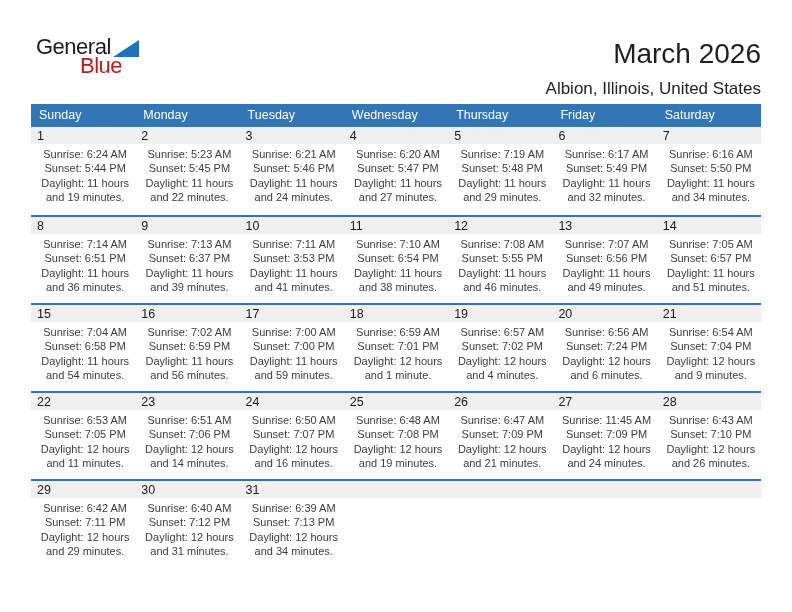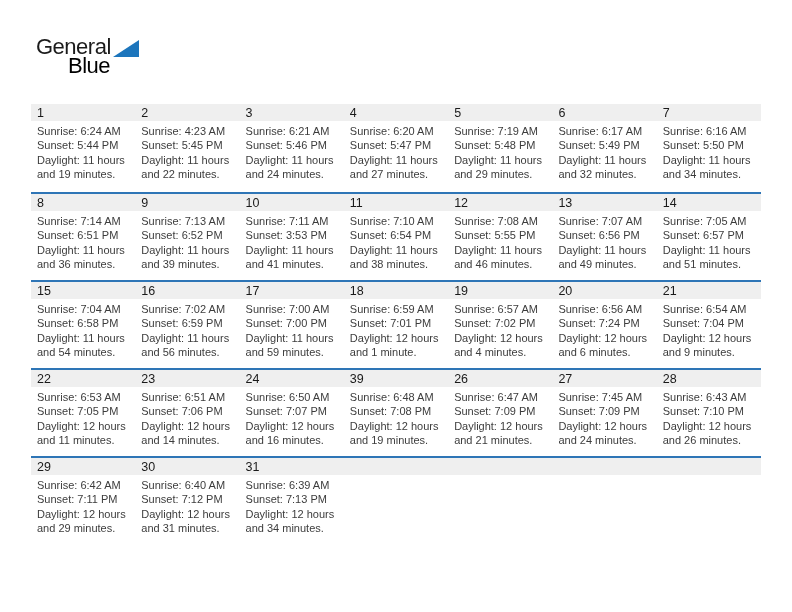--- a/index.html
+++ b/index.html
@@ -9,21 +9,21 @@
   }
 
   
   .logo { position:absolute; left:36px; top:36px; line-height:1; }
   .logo-row1 { display:flex; align-items:flex-end; }
   .logo-general { font-size:22px; color:#1b1b1b; letter-spacing:-0.5px; }
   .logo-triangle {
     width:0; height:0; margin-left:2px; margin-bottom:1px;
     border-bottom:17px solid #1c75bc; border-left:26px solid transparent;
   }
-  .logo-blue { font-size:22px; color:#000000; letter-spacing:-0.5px; margin-left:32px; margin-top:-3px; }
+  .logo-blue { font-size:22px; color:#b91c1c; letter-spacing:-0.5px; margin-left:44px; margin-top:-3px; }
 
   .title-block { position:absolute; right:31px; top:38px; text-align:right; }
   .page-title { font-size:28px; color:#1f1f1f; }
   .page-subtitle { font-size:17px; color:#1f1f1f; margin-top:9px; }
 
   
   .calendar { position:absolute; left:31px; top:104px; width:730px; }
 
   .weekday-header { display:flex; background:#3276b5; height:23px; }
   .weekday-cell {
@@ -32,52 +32,65 @@
   }
 
   .week-row { display:flex; height:88px; box-sizing:border-box; }
   .week-row + .week-row { border-top:2px solid #2e75b6; }
 
   .day-cell { flex:1 1 0; overflow:hidden; }
   .day-num {
     height:17px; background:#efefef; font-size:12.5px; color:#1a1a1a;
     padding-left:6px; line-height:18px;
   }
-  .day-details { padding:3px 2px 0 6px; font-size:11px; color:#3c3c3c; line-height:14.4px; }
+  .day-details { padding:3px 2px 0 6px; font-size:11px; color:#3c3c3c; line-height:14.4px;text-align:center; }
 </style>
 </head>
 <body>
 
 <div class="page">
 
   <div class="logo">
     <div class="logo-row1">
       <span class="logo-general">General</span>
       <span class="logo-triangle"></span>
     </div>
     <div class="logo-blue">Blue</div>
   </div>
 
+  <div class="title-block">
+    <div class="page-title">March 2026</div>
+    <div class="page-subtitle">Albion, Illinois, United States</div>
+  </div>
 
   <div class="calendar">
+    <div class="weekday-header">
+      <div class="weekday-cell">Sunday</div>
+      <div class="weekday-cell">Monday</div>
+      <div class="weekday-cell">Tuesday</div>
+      <div class="weekday-cell">Wednesday</div>
+      <div class="weekday-cell">Thursday</div>
+      <div class="weekday-cell">Friday</div>
+      <div class="weekday-cell">Saturday</div>
+    </div>
     <div>
         <div class="week-row">
           <div class="day-cell">
             <div class="day-num">1</div>
             <div class="day-details">
               <div>Sunrise: 6:24 AM</div>
               <div>Sunset: 5:44 PM</div>
               <div>Daylight: 11 hours</div>
               <div>and 19 minutes.</div>
             </div>
           </div>
           <div class="day-cell">
             <div class="day-num">2</div>
             <div class="day-details">
-              <div>Sunrise: 4:23 AM</div>
+              <div>Sunrise: 5:23 AM</div>
               <div>Sunset: 5:45 PM</div>
               <div>Daylight: 11 hours</div>
               <div>and 22 minutes.</div>
             </div>
           </div>
           <div class="day-cell">
             <div class="day-num">3</div>
             <div class="day-details">
               <div>Sunrise: 6:21 AM</div>
               <div>Sunset: 5:46 PM</div>
@@ -129,21 +142,21 @@
               <div>Sunrise: 7:14 AM</div>
               <div>Sunset: 6:51 PM</div>
               <div>Daylight: 11 hours</div>
               <div>and 36 minutes.</div>
             </div>
           </div>
           <div class="day-cell">
             <div class="day-num">9</div>
             <div class="day-details">
               <div>Sunrise: 7:13 AM</div>
-              <div>Sunset: 6:52 PM</div>
+              <div>Sunset: 6:37 PM</div>
               <div>Daylight: 11 hours</div>
               <div>and 39 minutes.</div>
             </div>
           </div>
           <div class="day-cell">
             <div class="day-num">10</div>
             <div class="day-details">
               <div>Sunrise: 7:11 AM</div>
               <div>Sunset: 3:53 PM</div>
               <div>Daylight: 11 hours</div>
@@ -274,41 +287,41 @@
           <div class="day-cell">
             <div class="day-num">24</div>
             <div class="day-details">
               <div>Sunrise: 6:50 AM</div>
               <div>Sunset: 7:07 PM</div>
               <div>Daylight: 12 hours</div>
               <div>and 16 minutes.</div>
             </div>
           </div>
           <div class="day-cell">
-            <div class="day-num">39</div>
+            <div class="day-num">25</div>
             <div class="day-details">
               <div>Sunrise: 6:48 AM</div>
               <div>Sunset: 7:08 PM</div>
               <div>Daylight: 12 hours</div>
               <div>and 19 minutes.</div>
             </div>
           </div>
           <div class="day-cell">
             <div class="day-num">26</div>
             <div class="day-details">
               <div>Sunrise: 6:47 AM</div>
               <div>Sunset: 7:09 PM</div>
               <div>Daylight: 12 hours</div>
               <div>and 21 minutes.</div>
             </div>
           </div>
           <div class="day-cell">
             <div class="day-num">27</div>
             <div class="day-details">
-              <div>Sunrise: 7:45 AM</div>
+              <div>Sunrise: 11:45 AM</div>
               <div>Sunset: 7:09 PM</div>
               <div>Daylight: 12 hours</div>
               <div>and 24 minutes.</div>
             </div>
           </div>
           <div class="day-cell">
             <div class="day-num">28</div>
             <div class="day-details">
               <div>Sunrise: 6:43 AM</div>
               <div>Sunset: 7:10 PM</div>

